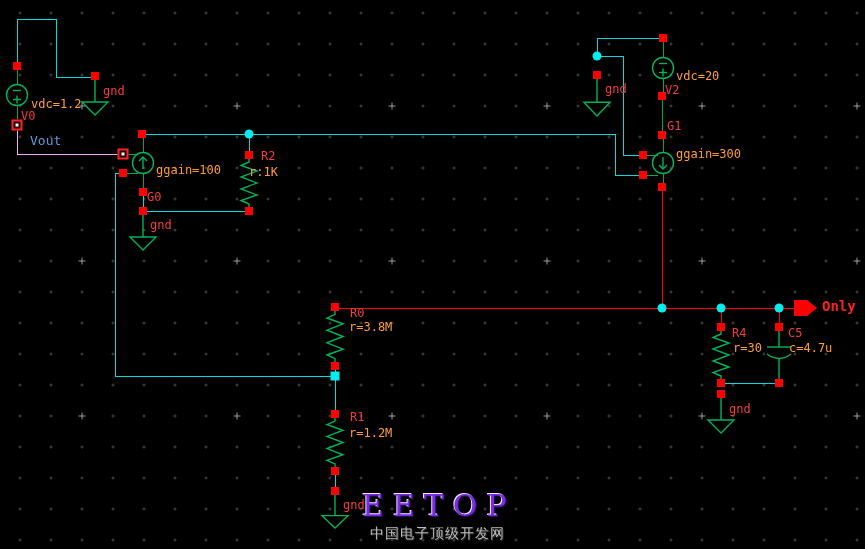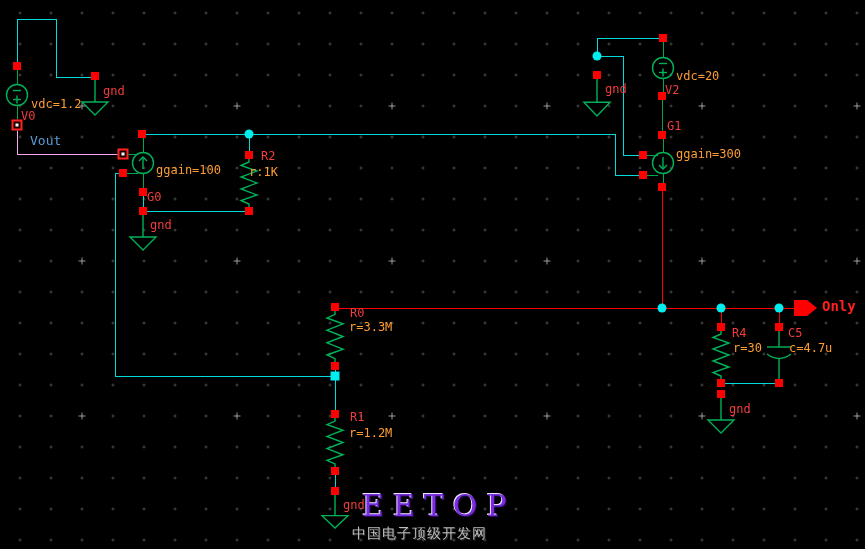--- a/index.html
+++ b/index.html
@@ -23,21 +23,21 @@
   .jsq{position:absolute; width:9px; height:9px; background:#00eeee; transform:translate(-50%,-50%);}
   .sym{position:absolute;}
   .lbl{position:absolute; color:#f23d3d; font-size:12px; line-height:12px; white-space:pre;}
   .prm{position:absolute; color:#ff9d33; font-size:12px; line-height:12px; white-space:pre;}
   .only{position:absolute; color:#5b9bd5; font-size:13px; line-height:13px; white-space:pre;}
   .voutlbl{position:absolute; color:#ff2020; font-size:14px; line-height:14px; font-weight:bold; white-space:pre;}
   .gridplus{position:absolute; width:7px; height:7px; transform:translate(-50%,-50%); pointer-events:none;}
   .gridplus::before{content:""; position:absolute; left:0; top:3px; width:7px; height:1px; background:#8f8f8f;}
   .gridplus::after{content:""; position:absolute; left:3px; top:0; width:1px; height:7px; background:#8f8f8f;}
   .wm-title{position:absolute; left:362px; top:490px; font-family:"DejaVu Serif","Liberation Serif",serif; font-weight:normal; font-size:30px; line-height:32px; letter-spacing:9px; color:#7c2be0; text-shadow:-1px -1px 0 #e6e6ff, 1px 1px 1px #2a1060; white-space:pre;}
-  .wm-sub{position:absolute; left:352px; top:525px; font-family:"DejaVu Sans","Liberation Sans",sans-serif; font-size:14px; line-height:16px; letter-spacing:1px; color:#bdbdbd; text-shadow:1px 1px 0 #2e2e2e; white-space:pre;}
+  .wm-sub{position:absolute; left:370px; top:525px; font-family:"DejaVu Sans","Liberation Sans",sans-serif; font-size:14px; line-height:16px; letter-spacing:1px; color:#bdbdbd; text-shadow:1px 1px 0 #2e2e2e; white-space:pre;}
   svg{display:block; overflow:visible;}
 </style>
 </head>
 <body>
 
 <div id="canvas">
 
   <div class="w c-cyan" style="left:17px;top:19px;width:1px;height:47px"></div>
   <div class="w c-cyan" style="left:17px;top:19px;width:40px;height:1px"></div>
   <div class="w c-cyan" style="left:56px;top:19px;width:1px;height:58px"></div>
@@ -223,21 +223,21 @@
   <span class="lbl" style="left:261px;top:150px">R2</span>
   <span class="prm" style="left:249px;top:166px">r:1K</span>
 
   <span class="lbl" style="left:605px;top:83px">gnd</span>
   <span class="prm" style="left:676px;top:70px">vdc=20</span>
   <span class="lbl" style="left:665px;top:84px">V2</span>
   <span class="lbl" style="left:667px;top:120px">G1</span>
   <span class="prm" style="left:676px;top:148px">ggain=300</span>
 
   <span class="lbl" style="left:350px;top:307px">R0</span>
-  <span class="prm" style="left:349px;top:321px">r=3.3M</span>
+  <span class="prm" style="left:349px;top:321px">r=3.8M</span>
   <span class="lbl" style="left:350px;top:411px">R1</span>
   <span class="prm" style="left:349px;top:427px">r=1.2M</span>
 
   <span class="lbl" style="left:732px;top:327px">R4</span>
   <span class="prm" style="left:733px;top:342px">r=30</span>
   <span class="lbl" style="left:788px;top:327px">C5</span>
   <span class="prm" style="left:789px;top:342px">c=4.7u</span>
   <span class="lbl" style="left:729px;top:403px">gnd</span>
 
   <span class="lbl" style="left:343px;top:499px">gnd</span>

